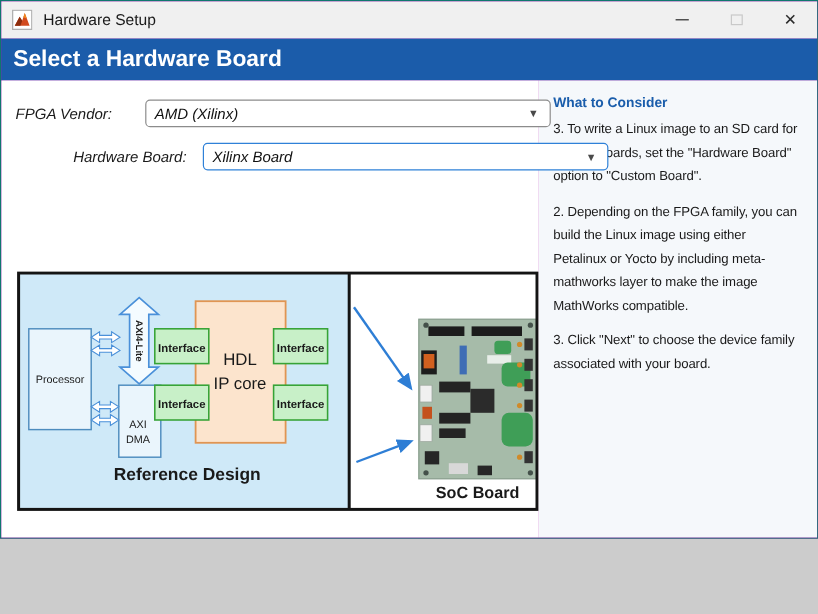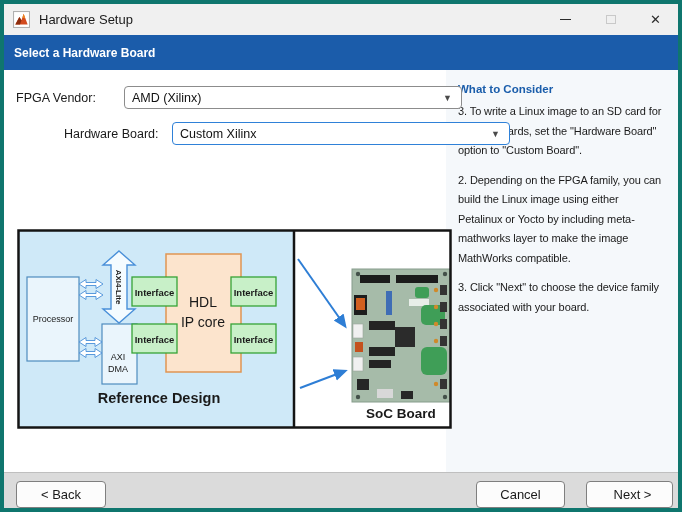--- a/index.html
+++ b/index.html
@@ -1,43 +1,43 @@
 <!DOCTYPE html>
 <html><head>
 <meta charset="utf-8">
 <style>
   html,body{margin:0;padding:0;background:#cccccc;}
   *{box-sizing:border-box;}
   .window{
-    position:relative;width:682px;height:512px;background:#a21caf;
-    border:4px solid #0f766e;overflow:hidden;
+    position:relative;width:682px;height:449px;background:#a21caf;
+    border:1px solid #0f766e;overflow:hidden;
     font-family:"Liberation Sans", sans-serif;color:#1a1a1a;
   }
   
   .titlebar{
     position:relative;height:31px;background:#f0f0f0;
     display:flex;align-items:center;padding-left:9px;
   }
   .app-icon{width:17px;height:17px;display:inline-block;margin-right:9px;}
   .titlebar .title{font-size:13px;color:#1a1a1a;}
   .controls{position:absolute;right:0;top:0;height:31px;display:flex;}
   .ctrl{width:45px;height:31px;display:flex;align-items:center;justify-content:center;cursor:default;}
   .min-glyph{display:block;width:11px;height:0;border-top:1.6px solid #2b2b2b;}
   .max-glyph{display:block;width:10px;height:9px;border:1.2px solid #c9c9c9;background:transparent;}
   .close-glyph{font-size:13px;color:#2b2b2b;line-height:1;}
   
   .header{
     height:35px;background:#1b5caa;color:#ffffff;
     display:flex;align-items:center;padding-left:10px;
-    font-size:12px;font-weight:bold;
+    font-size:19px;font-weight:bold;
   }
   
   .main{position:relative;height:402px;display:flex;}
   .content{position:relative;width:466px;background:#ffffff;}
-  .form-row{position:absolute;left:12px;display:flex;align-items:center;height:23px;}
+  .form-row{position:absolute;left:12px;display:flex;align-items:center;height:23px;font-style:italic;}
   .form-row label{width:108px;font-size:12.5px;color:#1a1a1a;}
   .dropdown{
     position:relative;width:338px;height:23px;background:#ffffff;
     border:1px solid #8c8c8c;border-radius:4px;
     display:flex;align-items:center;padding:0 32px 0 7px;cursor:default;
   }
   .dropdown.focused{border:1.5px solid #2f81d8;}
   .dd-value{font-size:12.5px;color:#111;white-space:nowrap;}
   .dd-arrow{position:absolute;right:9px;top:50%;transform:translateY(-52%);font-size:9px;color:#4a4a4a;}
   .diagram{position:absolute;left:13px;top:159px;width:435px;height:200px;}
@@ -104,21 +104,21 @@
         <label>FPGA Vendor:</label>
         <div class="dropdown">
           <span class="dd-value">AMD (Xilinx)</span>
           <span class="dd-arrow">▼</span>
         </div>
       </div>
 
       <div class="form-row" style="top:52px;margin-left:48px;">
         <label>Hardware Board:</label>
         <div class="dropdown focused">
-          <span class="dd-value">Custom Xilinx</span>
+          <span class="dd-value">Xilinx Board</span>
           <span class="dd-arrow">▼</span>
         </div>
       </div>
 
       <div class="diagram">
         <svg viewBox="0 0 435 200" width="435" height="200">
           <defs>
             <marker id="ah" markerWidth="8" markerHeight="8" refX="5.5" refY="3" orient="auto">
               <polygon points="0 0, 7 3, 0 6" fill="#2e7ed5"></polygon>
             </marker>

